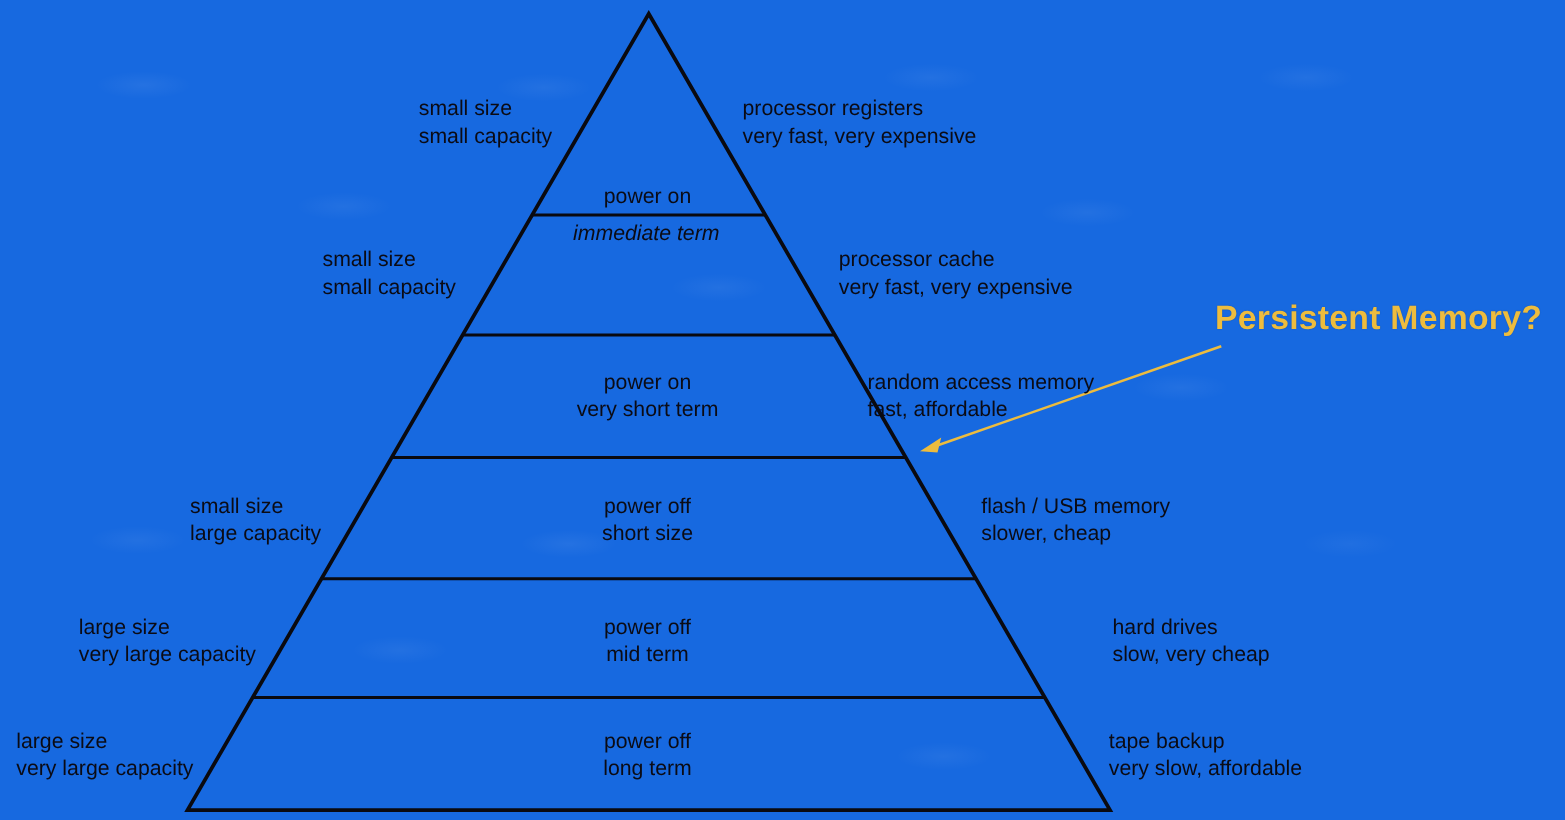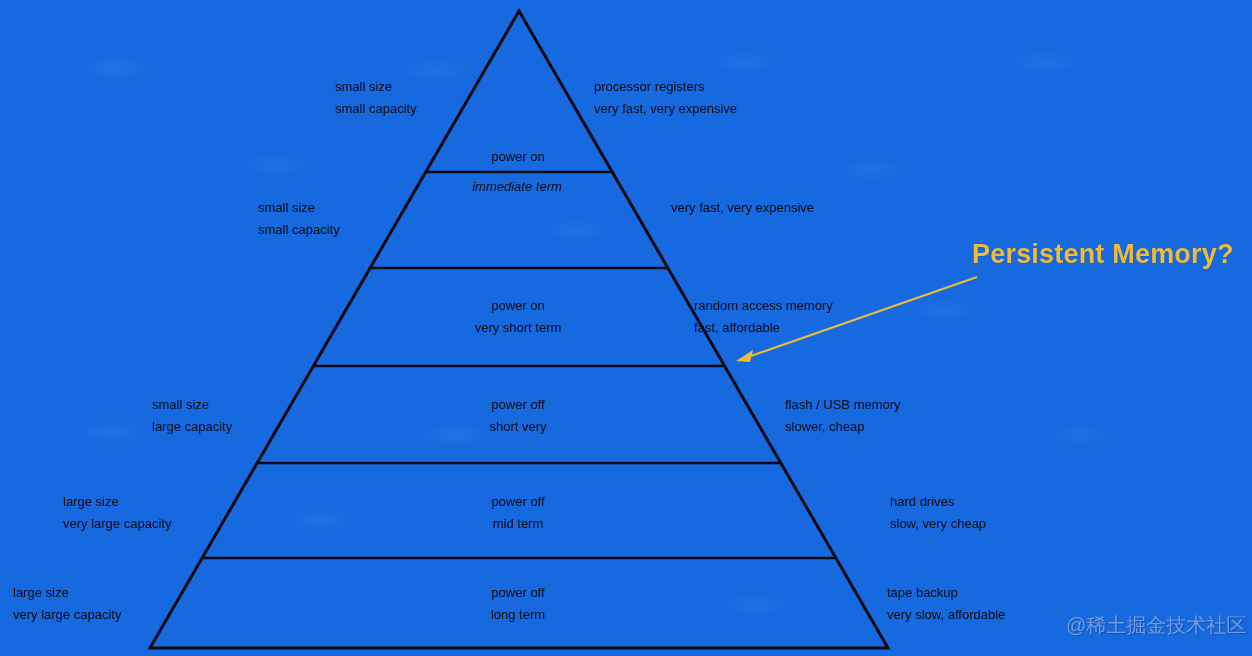--- a/index.html
+++ b/index.html
@@ -39,21 +39,21 @@
     position: absolute; left: 0; top: 0;
     width: 1252px; height: 656px;
   }
   svg .outline { fill: none; stroke: var(--color-line); stroke-width: 3; }
   svg .divider { stroke: var(--color-line); stroke-width: 2.5; }
   svg .arrow-line { stroke: var(--color-accent); stroke-width: 2; fill: none; }
   svg .arrow-head { fill: var(--color-accent); }
 
   .lbl {
     position: absolute;
-    font-size: 13px;
+    font-size: 17px;
     line-height: 21.5px;
     color: var(--color-text);
     white-space: nowrap;
   }
   .lbl.center {
     transform: translateX(-50%);
     text-align: center;
   }
   .annotation {
     position: absolute;
@@ -100,39 +100,40 @@
     <div>processor registers</div>
     <div>very fast, very expensive</div>
   </div>
 
   <div class="lbl" style="left:258px; top:197px;">
     <div>small size</div>
     <div>small capacity</div>
   </div>
   <div class="lbl center" style="left:517px; top:176px;font-style:italic;">immediate term</div>
   <div class="lbl" style="left:671px; top:197px;">
+    <div>processor cache</div>
     <div>very fast, very expensive</div>
   </div>
 
   <div class="lbl center" style="left:518px; top:295px;">
     <div>power on</div>
     <div>very short term</div>
   </div>
   <div class="lbl" style="left:694px; top:295px;">
     <div>random access memory</div>
     <div>fast, affordable</div>
   </div>
 
   <div class="lbl" style="left:152px; top:394px;">
     <div>small size</div>
     <div>large capacity</div>
   </div>
   <div class="lbl center" style="left:518px; top:394px;">
     <div>power off</div>
-    <div>short very</div>
+    <div>short size</div>
   </div>
   <div class="lbl" style="left:785px; top:394px;">
     <div>flash / USB memory</div>
     <div>slower, cheap</div>
   </div>
 
   <div class="lbl" style="left:63px; top:491px;">
     <div>large size</div>
     <div>very large capacity</div>
   </div>
@@ -153,15 +154,14 @@
     <div>power off</div>
     <div>long term</div>
   </div>
   <div class="lbl" style="left:887px; top:582px;">
     <div>tape backup</div>
     <div>very slow, affordable</div>
   </div>
 
   <div class="annotation">Persistent Memory?</div>
 
-  <div class="watermark">@稀土掘金技术社区</div>
 
 </div>
 
 </body></html>

